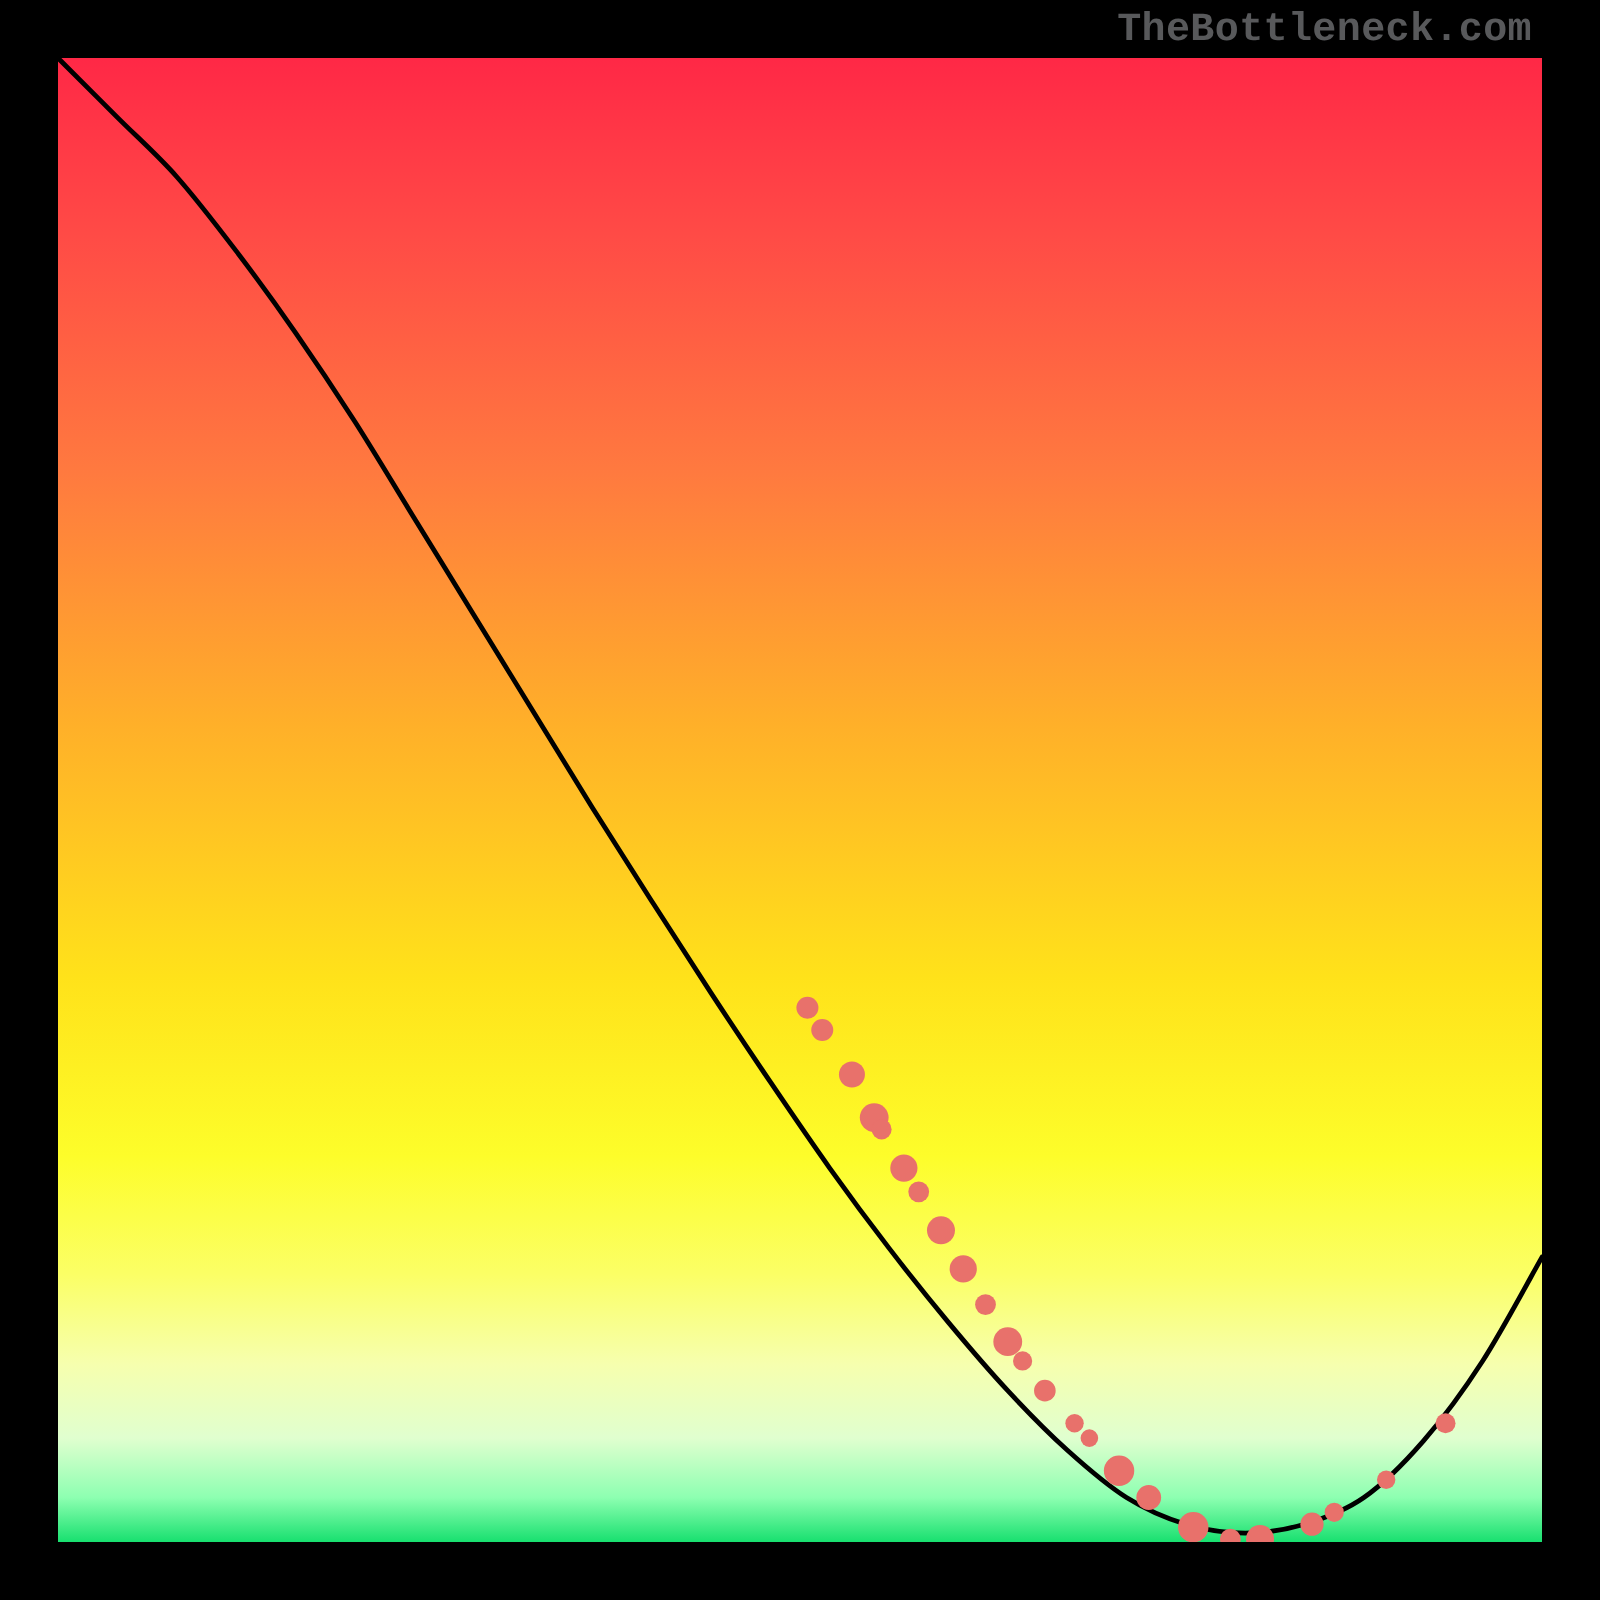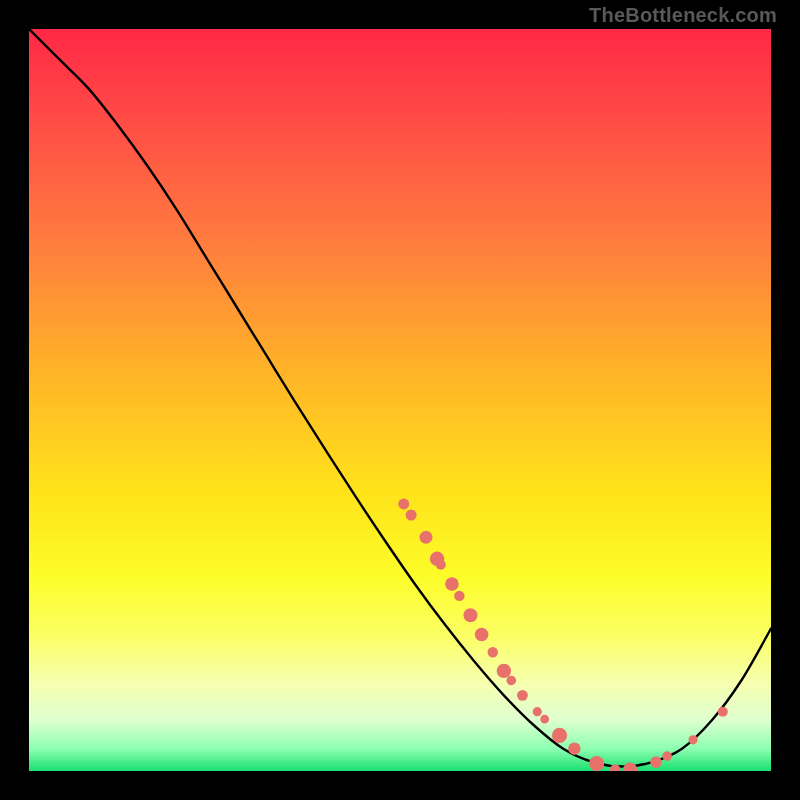--- a/index.html
+++ b/index.html
@@ -19,22 +19,22 @@
   .plot {
     position: absolute;
     left: 29px;
     top: 29px;
     width: 742px;
     height: 742px;
   }
   .attribution {
     position: absolute;
     top: 4px;
-    right: 23px;
-    font-family: Liberation Sans, sans-serif;
+    right: 34px;
+    font-family: Liberation Mono, monospace;
     font-size: 20px;
     color: #58595b;
     font-weight: 600;
     letter-spacing: 0.2px;
   }
 </style>
 </head>
 <body>
 <div class="frame">
   <svg class="plot" viewBox="0 0 742 742" preserveAspectRatio="none">

